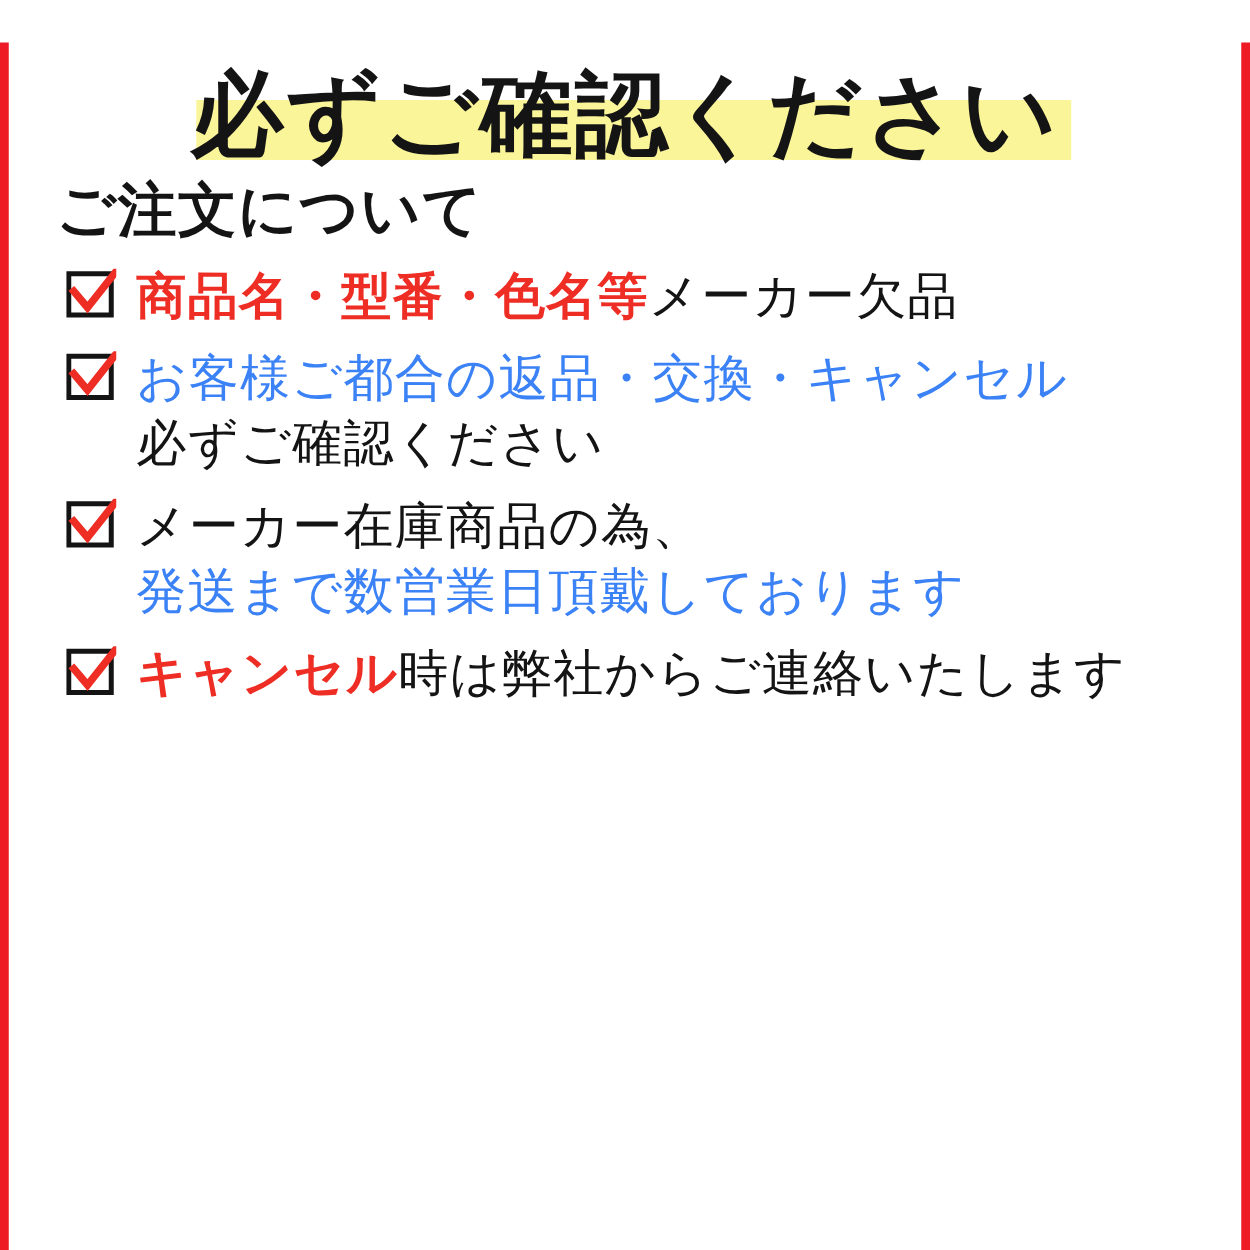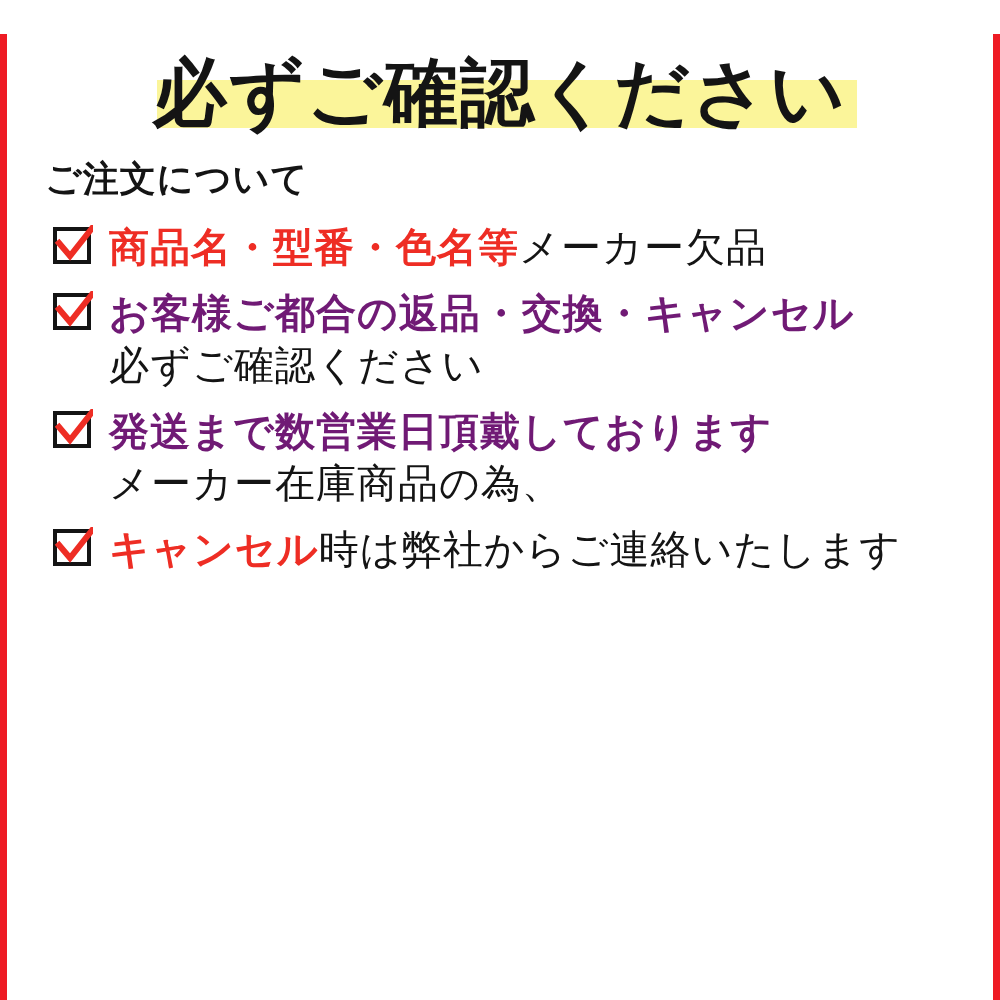--- a/index.html
+++ b/index.html
@@ -48,22 +48,22 @@
     font-size: 74px;
     line-height: 80px;
     font-weight: bold;
     letter-spacing: 2px;
     color: #141414;
     white-space: nowrap;
   }
 
   
   .section-heading {
-    margin: 12px 0 4px 38px;
-    font-size: 36px;
+    margin: 2px 0 4px 38px;
+    font-size: 47px;
     line-height: 56px;
     font-weight: bold;
     color: #141414;
     letter-spacing: 1px;
   }
   .section-heading.second {
     margin-top: 22px;
   }
 
   
@@ -82,22 +82,22 @@
     display: block;
   }
   .line {
     font-size: 40px;
     line-height: 52px;
     color: #141414;
     letter-spacing: 1px;
     white-space: nowrap;
   }
   .line.red {
-    color: #701a75;
-    font-weight: bold;
+    color: #3b82f6;
+    font-weight: normal;
   }
   .line .red {
     color: #ee2d24;
     font-weight: bold;
   }
   .note {
     font-size: 27px;
     line-height: 36px;
     color: #ee2d24;
     letter-spacing: 0.5px;
@@ -140,22 +140,22 @@
 
 
 
   <div class="item">
     <span class="check-icon">
       <svg viewBox="0 0 40 40" width="40" height="40" aria-hidden="true">
         <rect x="2" y="4" width="34" height="33" fill="none" stroke="#141414" stroke-width="4"></rect>
         <path d="M6 18 L17 31 L40 2" fill="none" stroke="#ee2d24" stroke-width="6" stroke-linecap="square"></path>
       </svg>
     </span>
+    <div class="line">メーカー在庫商品の為、</div>
     <div class="line red">発送まで数営業日頂戴しております</div>
-    <div class="line">メーカー在庫商品の為、</div>
   </div>
 
   <div class="item">
     <span class="check-icon">
       <svg viewBox="0 0 40 40" width="40" height="40" aria-hidden="true">
         <rect x="2" y="4" width="34" height="33" fill="none" stroke="#141414" stroke-width="4"></rect>
         <path d="M6 18 L17 31 L40 2" fill="none" stroke="#ee2d24" stroke-width="6" stroke-linecap="square"></path>
       </svg>
     </span>
     <div class="line"><span class="red">キャンセル</span><span>時は弊社からご連絡いたします</span></div>

